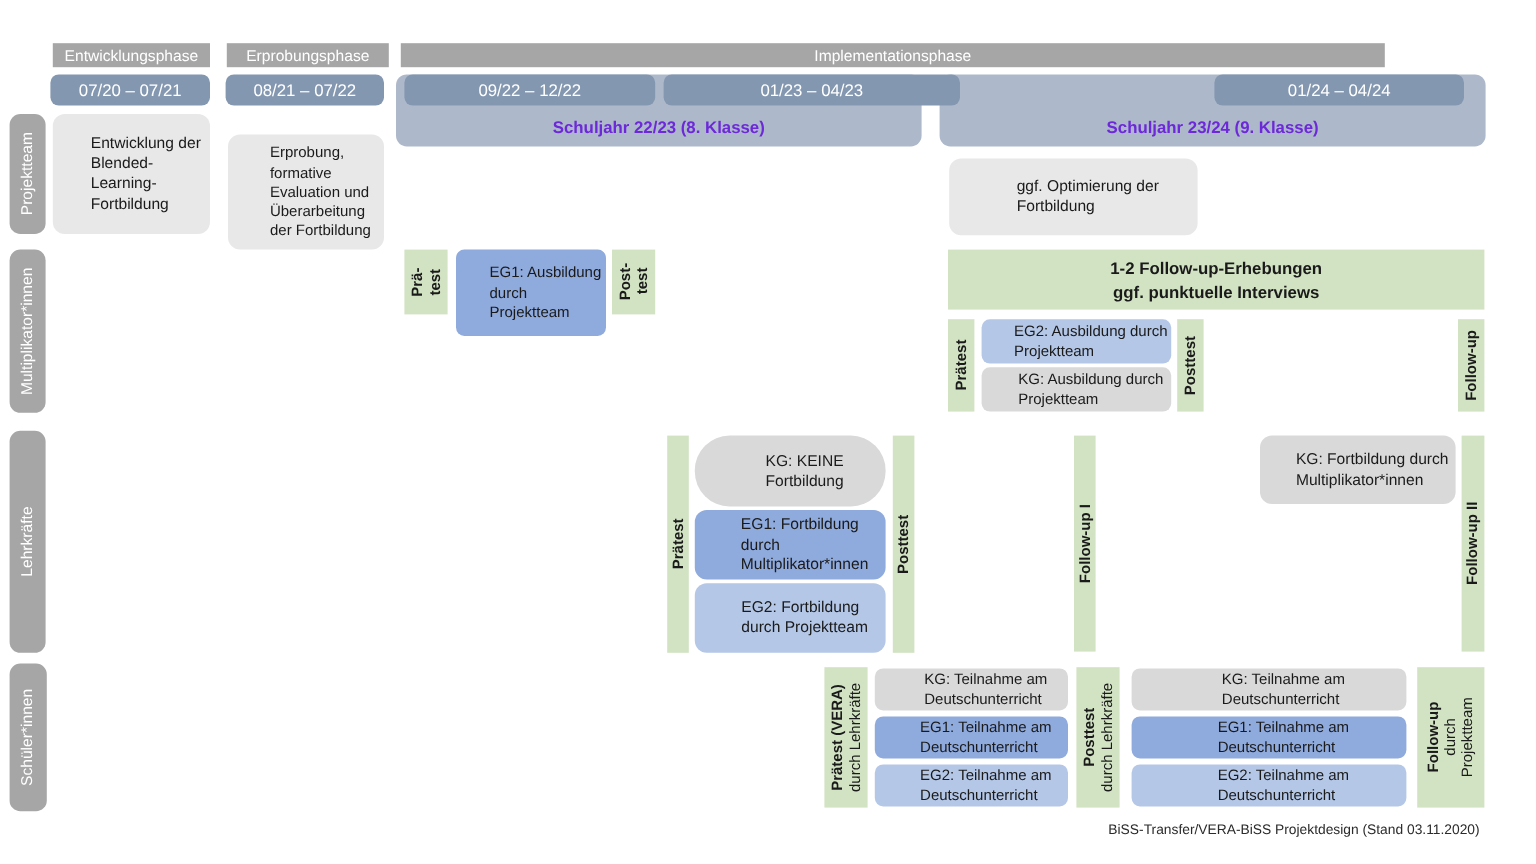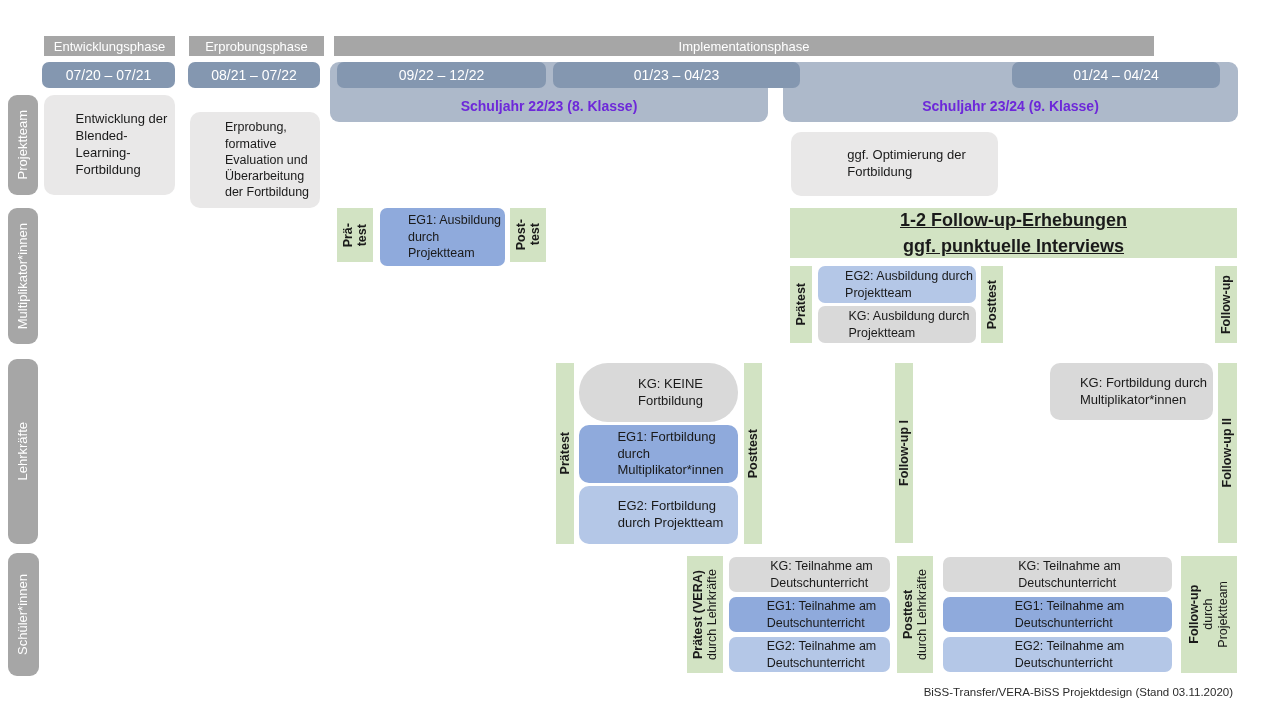--- a/index.html
+++ b/index.html
@@ -55,22 +55,22 @@
     padding-left:24px;
   }
   .box.small{border-radius:7px;font-size:12.5px;line-height:1.35;}
   .lightgray{background:var(--box-light-gray,#e9e8e8);}
   .gray{background:var(--box-gray,#d9d9d9);}
   .blue1{background:var(--box-blue-eg1,#8faadc);}
   .blue2{background:var(--box-blue-eg2,#b4c7e7);}
   .gbig{
     background:var(--box-green,#d2e3c3);
     display:flex;align-items:center;justify-content:center;
-    text-align:center;font-weight:bold;font-size:18px;line-height:1.45;
-    white-space:pre-line;border-radius:0;text-decoration:underline;
+    text-align:center;font-weight:bold;font-size:14px;line-height:1.45;
+    white-space:pre-line;border-radius:0;
   }
   
   .vbar{
     background:var(--box-green,#d2e3c3);
     display:flex;align-items:center;justify-content:center;
     border-radius:0;
   }
   .vtext{
     writing-mode:vertical-rl;
     transform:rotate(180deg);
@@ -137,21 +137,21 @@
 der Fortbildung</div>
   <div class="abs box lightgray" style="left:791px;top:132px;width:207px;height:64px;">ggf. Optimierung der
 Fortbildung</div>
 
   <div class="abs vbar" style="left:337px;top:208px;width:36px;height:54px;">
     <div class="vtext">
       <span>Prä-</span>
       <span>test</span>
     </div>
   </div>
-  <div class="abs box small blue1" style="left:380px;top:208px;width:125px;height:58px;">EG1: Ausbildung
+  <div class="abs box small blue1" style="left:380px;top:208px;width:125px;height:72px;">EG1: Ausbildung
 durch
 Projektteam</div>
   <div class="abs vbar" style="left:510px;top:208px;width:36px;height:54px;">
     <div class="vtext">
       <span>Post-</span>
       <span>test</span>
     </div>
   </div>
   <div class="abs gbig" style="left:790px;top:208px;width:447px;height:50px;">1-2 Follow-up-Erhebungen
 ggf. punktuelle Interviews</div>

